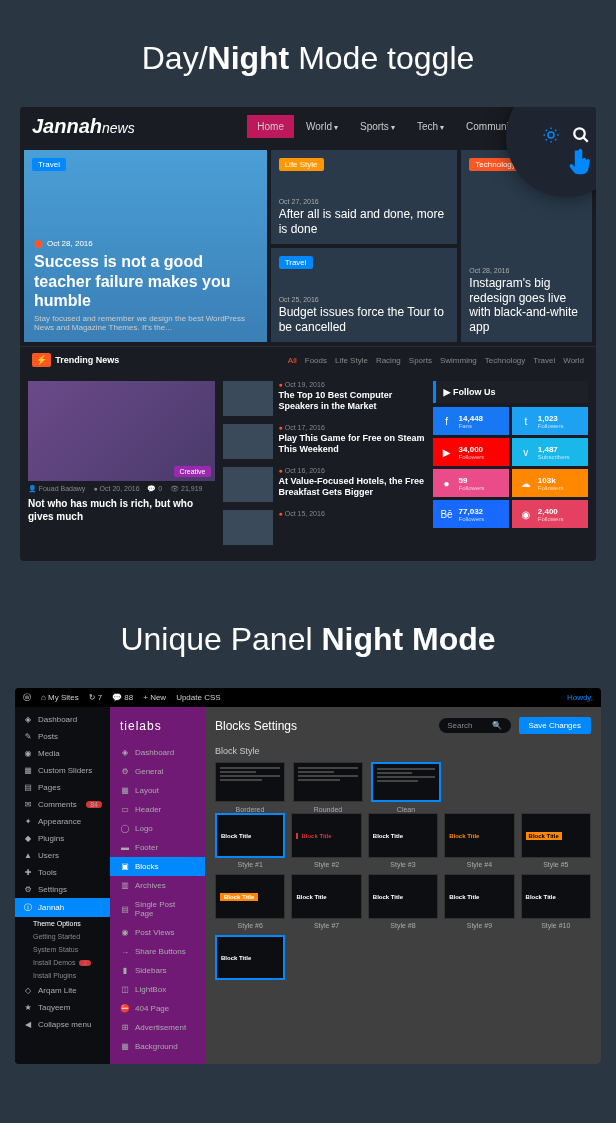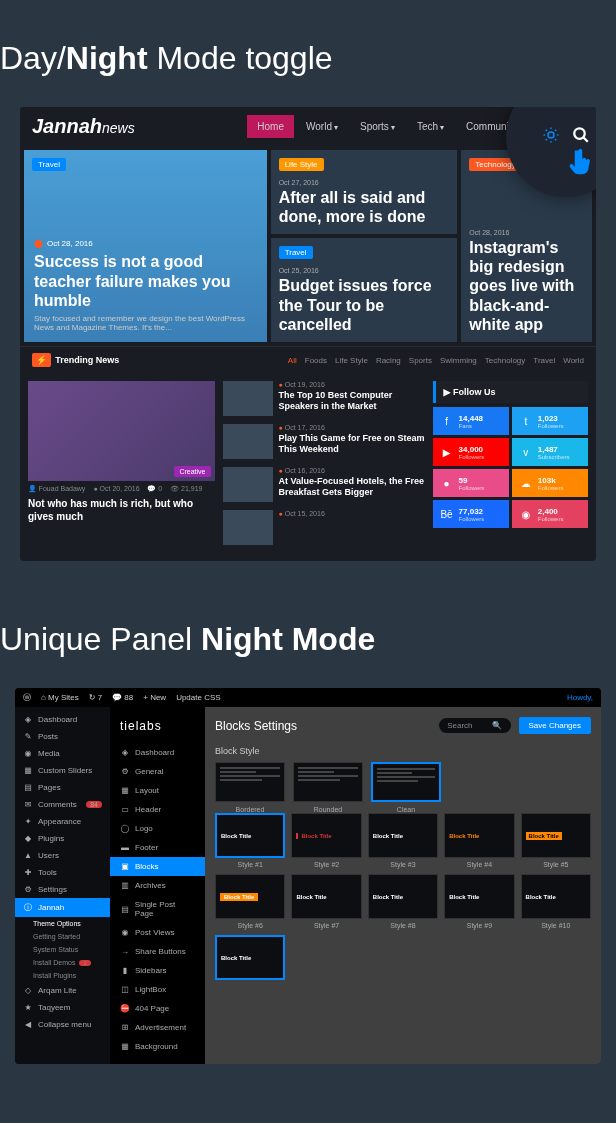--- a/index.html
+++ b/index.html
@@ -1,17 +1,17 @@
 <!DOCTYPE html>
 <html><head>
 <meta charset="utf-8">
 <style>
 *{margin:0;padding:0;box-sizing:border-box;font-family:-apple-system,Arial,sans-serif}
 body{background:#2a3642;width:616px;color:#fff}
-.hero-title{padding:40px 0 30px;font-size:32px;font-weight:300}
+.hero-title{text-align:center;padding:40px 0 30px;font-size:32px;font-weight:300}
 .hero-title b{font-weight:700}
 .preview-frame{margin:0 20px 20px;background:#1a1c23;border-radius:4px;overflow:hidden;position:relative}
 .circle-overlay{position:absolute;top:-30px;right:-30px;width:120px;height:120px;background:#1e2530;border-radius:50%;z-index:10;display:flex;align-items:center;justify-content:center;gap:12px;box-shadow:0 0 20px rgba(0,0,0,.5)}
 .sun-icon svg{width:18px;height:18px}
 .hand-icon{position:absolute;bottom:15px;right:30px}
 .hand-icon svg{width:30px;height:30px}
 .search-icon-overlay svg{width:18px;height:18px;stroke:#fff}
 .topbar{display:flex;align-items:center;padding:8px 12px;background:#1a1c23}
 .logo{font-size:20px;font-weight:700;font-style:italic}
 .logo-sub{font-weight:300;font-size:14px}
@@ -23,21 +23,21 @@
 .hero-main{grid-row:1/3;background:linear-gradient(180deg,#4a9fd6,#3a7fb6);position:relative;padding:10px;display:flex;flex-direction:column;justify-content:flex-end}
 .tag{display:inline-block;padding:2px 6px;font-size:8px;border-radius:2px;position:absolute;top:8px;left:8px}
 .tag-travel{background:#0088ff}
 .tag-lifestyle{background:#ff9800}
 .tag-tech{background:#ff5722}
 .hero-date{font-size:8px;color:#fff;margin-bottom:4px}
 .hero-date .lightning{color:#ff5722;margin-right:4px}
 .hero-headline{font-size:16px;font-weight:700;line-height:1.2;margin-bottom:4px}
 .hero-sub{font-size:8px;color:#ccc}
 .hero-cell{background:#2a3a4a;position:relative;padding:8px;display:flex;flex-direction:column;justify-content:flex-end}
-.cell-headline{font-size:16px;font-weight:700;line-height:1.2}
+.cell-headline{font-size:12px;font-weight:400;line-height:1.2}
 .cell-date{font-size:7px;color:#aaa;margin-bottom:2px}
 .trending-bar{display:flex;align-items:center;padding:8px 12px;border-top:1px solid #2a2c33;font-size:9px}
 .trending-title{font-weight:700}
 .trending-title .lightning{background:#ff5722;padding:2px 4px;border-radius:2px;margin-right:4px}
 .trending-cats{margin-left:auto;display:flex;gap:8px;color:#888;font-size:8px}
 .trending-cats span.active{color:#ff5722}
 .content-row{display:flex;padding:8px;gap:8px}
 .col-left{flex:1.2}
 .col-mid{flex:1.3}
 .col-right{flex:1}
@@ -61,21 +61,21 @@
 
 .panel-frame{margin:0 15px 20px;background:#1a1c23;border-radius:4px;overflow:hidden;font-size:9px}
 .wp-bar{background:#000;padding:4px 8px;display:flex;align-items:center;gap:10px;font-size:8px;color:#ccc}
 .wp-bar .howdy{margin-left:auto;color:#0088ff}
 .panel-body{display:flex}
 .wp-sidebar{width:95px;background:#0d0e12;padding:4px 0}
 .wp-item{padding:4px 8px;color:#aaa;display:flex;align-items:center;gap:5px;font-size:8px;cursor:pointer}
 .wp-item.active{background:#0088ff;color:#fff}
 .wp-item .badge{background:#d63638;border-radius:8px;padding:0 4px;font-size:7px;margin-left:auto}
 .wp-sub{padding:3px 8px 3px 18px;font-size:7px;color:#888}
-.tie-sidebar{width:95px;background:#000000;padding:8px 0}
+.tie-sidebar{width:95px;background:#701a75;padding:8px 0}
 .tie-logo{font-size:12px;font-weight:300;padding:4px 10px 10px;letter-spacing:1px}
 .tie-item{padding:5px 10px;color:#aaa;font-size:8px;display:flex;align-items:center;gap:5px;cursor:pointer}
 .tie-item.active{background:#0088ff;color:#fff}
 .settings-panel{flex:1;background:#404040;padding:10px}
 .panel-header{display:flex;align-items:center;margin-bottom:12px;gap:8px}
 .panel-title{font-size:12px;font-weight:400}
 .search-box{margin-left:auto;background:#0d0e12;padding:3px 8px;border-radius:10px;font-size:8px;color:#888;display:flex;align-items:flex-start;gap:20px}
 .save-btn{background:#0088ff;padding:4px 10px;font-size:8px;border-radius:2px;cursor:pointer}
 .section-label{font-size:9px;color:#ccc;margin:10px 0 6px}
 .style-row{display:flex;gap:8px}

